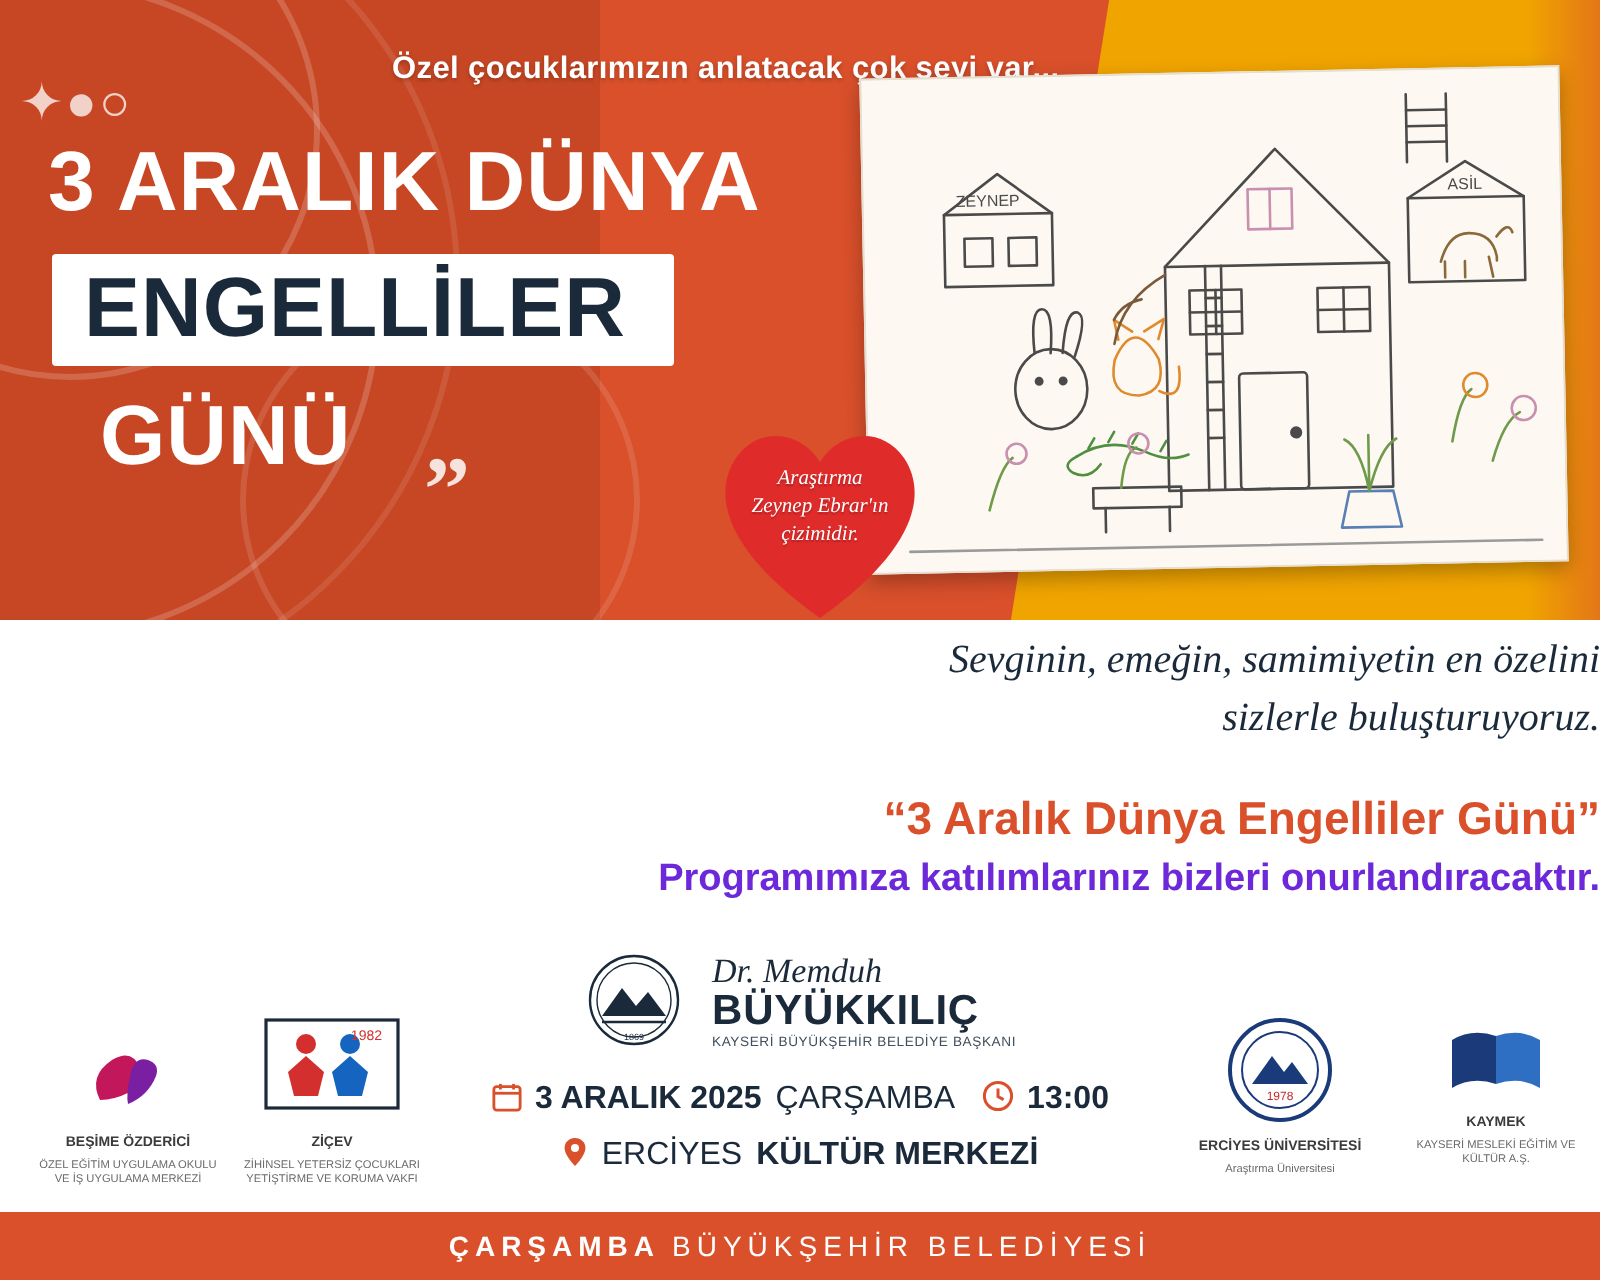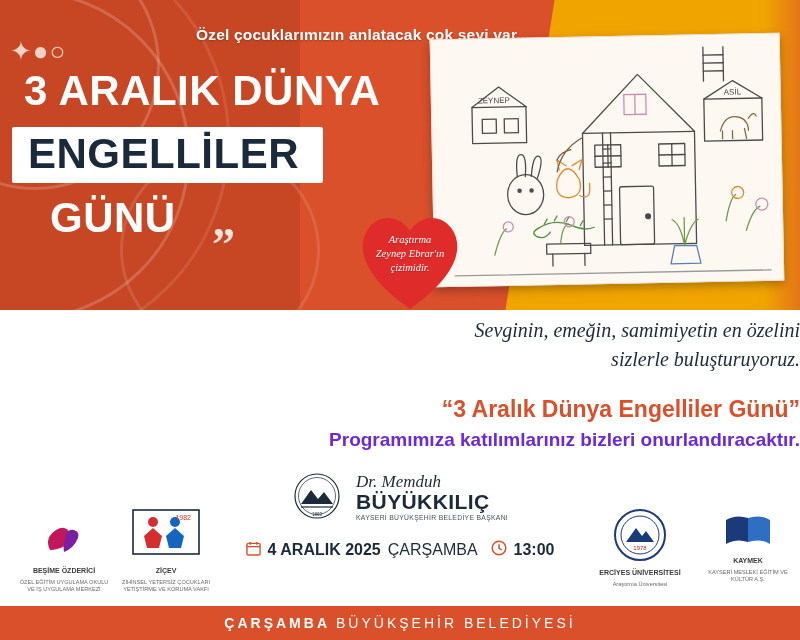--- a/index.html
+++ b/index.html
@@ -73,21 +73,21 @@
     font-weight: bold;
     font-size: 42px;
     letter-spacing: .5px;
     line-height: 1;
     padding: 6px 16px 8px 16px;
     white-space: nowrap;
   }
   .tl1 { margin-left: 8px; }
   .tl2 {
     background: #ffffff; color: #1b2a3a;
-    margin-left: 12px; margin-top: 7px;
+    margin-left: 26px; margin-top: 7px;
     border-radius: 2px;
     padding-right: 24px;
   }
   .tl3 { margin-left: 34px; margin-top: 8px; }
   .quote-mark {
     position: absolute; left: 212px; top: 222px;
     color: #ffffff; opacity: .85;
     font-size: 46px; font-weight: bold;
     font-family: "Liberation Serif", serif;
     line-height: 1;
@@ -145,21 +145,21 @@
     margin-top: 6px;
     color: #6d28d9;
     font-size: 19px;
     font-weight: bold;
   }
 
   
   .sig {
     position: absolute; left: 288px; top: 468px;
     width: 230px; height: 58px;
-    display: flex; align-items: center; gap: 10px;
+    display: flex; align-items: flex-end; gap: 10px;
   }
   .sig-seal {
     width: 58px; height: 50px;
     flex: 0 0 auto;
     position: relative;
   }
   .sig-txt { line-height: 1; }
   .sig-name {
     font-family: "Liberation Serif", serif;
     font-style: italic;
@@ -368,30 +368,40 @@
   <div class="info">
     <div class="info-row">
       <span class="ic">
         <svg width="15" height="15" viewBox="0 0 16 16" xmlns="http://www.w3.org/2000/svg">
           <rect x="1" y="2.5" width="14" height="12.5" rx="1.5" fill="none" stroke="#d9502b" stroke-width="1.5"></rect>
           <line x1="1" y1="6" x2="15" y2="6" stroke="#d9502b" stroke-width="1.5"></line>
           <line x1="4.5" y1="1" x2="4.5" y2="4" stroke="#d9502b" stroke-width="1.5"></line>
           <line x1="11.5" y1="1" x2="11.5" y2="4" stroke="#d9502b" stroke-width="1.5"></line>
         </svg>
       </span>
-      <span class="info-strong">4 ARALIK 2025</span>
+      <span class="info-strong">3 ARALIK 2025</span>
       <span>ÇARŞAMBA</span>
       <span class="ic" style="margin-left:6px;">
         <svg width="16" height="16" viewBox="0 0 16 16" xmlns="http://www.w3.org/2000/svg">
           <circle cx="8" cy="8" r="6.8" fill="none" stroke="#d9502b" stroke-width="1.5"></circle>
           <path d="M8 4.2 V8.3 L10.8 9.8" fill="none" stroke="#d9502b" stroke-width="1.5"></path>
         </svg>
       </span>
       <span class="info-strong">13:00</span>
     </div>
+    <div class="info-row">
+      <span class="ic">
+        <svg width="13" height="16" viewBox="0 0 13 16" xmlns="http://www.w3.org/2000/svg">
+          <path d="M6.5 1 C3.5 1 1.3 3.2 1.3 6 C1.3 9.8 6.5 15 6.5 15 C6.5 15 11.7 9.8 11.7 6 C11.7 3.2 9.5 1 6.5 1 Z" fill="#d9502b"></path>
+          <circle cx="6.5" cy="6" r="2" fill="#ffffff"></circle>
+        </svg>
+      </span>
+      <span>ERCİYES</span>
+      <span class="info-strong">KÜLTÜR MERKEZİ</span>
+    </div>
   </div>
 
   <div class="logo-besime">
     <svg width="48" height="40" viewBox="0 0 48 40" xmlns="http://www.w3.org/2000/svg">
       <path d="M10 30 q-6 -12 6 -20 q10 -6 14 4 q3 8 -5 12 q-8 4 -15 4 z" fill="#c2185b"></path>
       <path d="M24 32 q10 -4 14 -14 q2 -6 -4 -8 q-7 -2 -9 8 q-2 9 -1 14 z" fill="#7b1fa2"></path>
     </svg>
     <div class="logo-cap">BEŞİME ÖZDERİCİ</div>
     <div class="logo-cap small">ÖZEL EĞİTİM UYGULAMA OKULU VE İŞ UYGULAMA MERKEZİ</div>
   </div>

